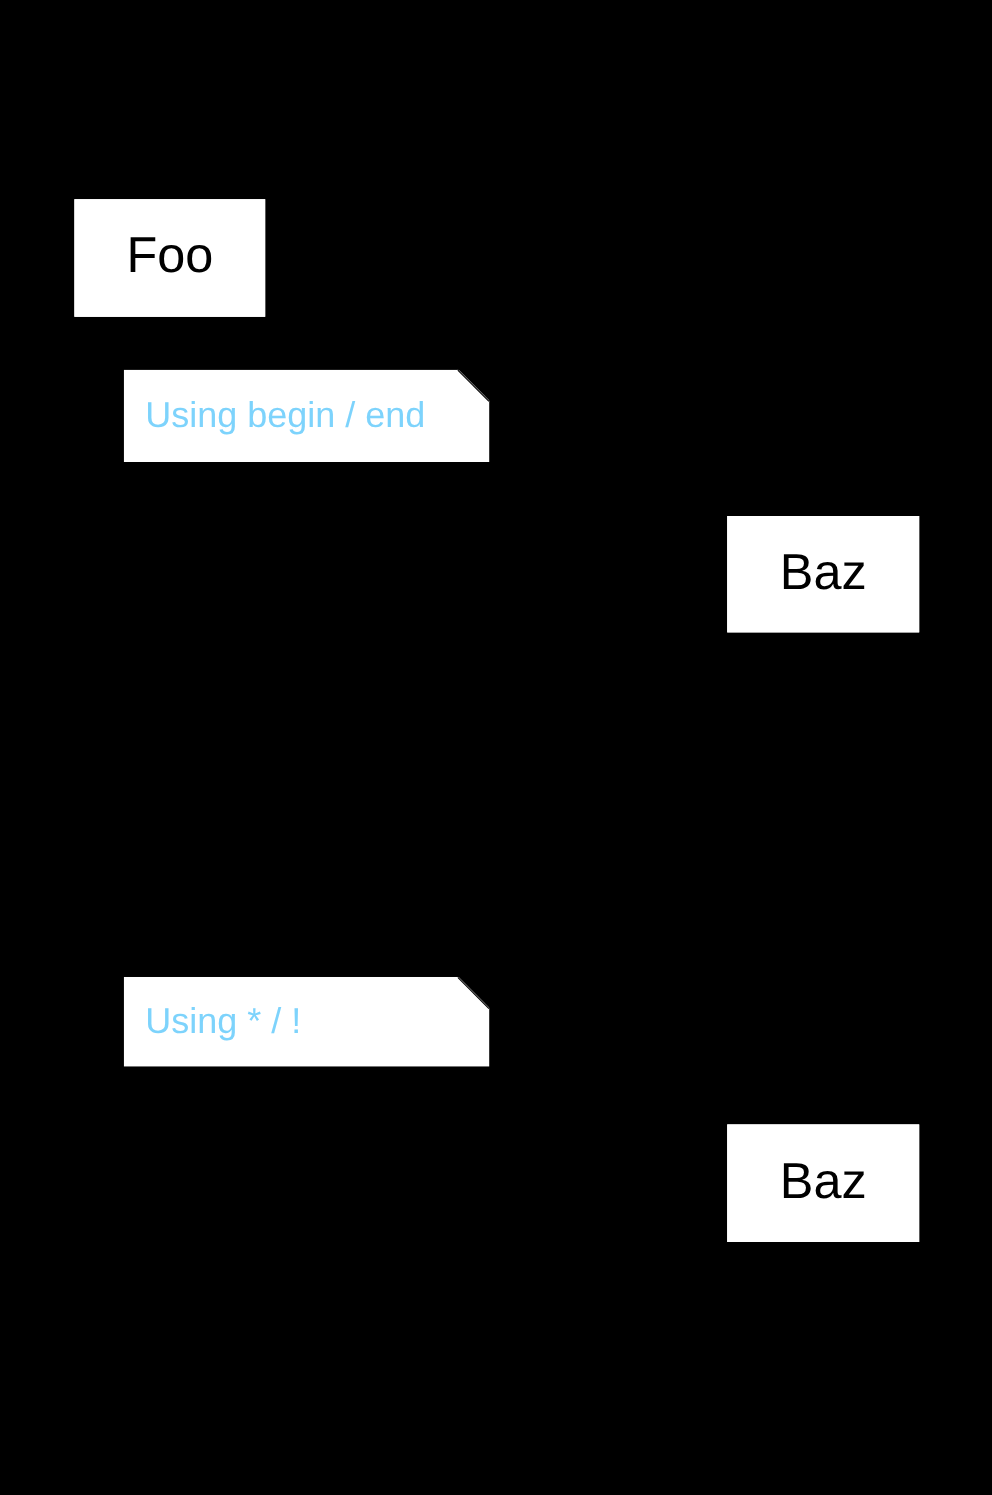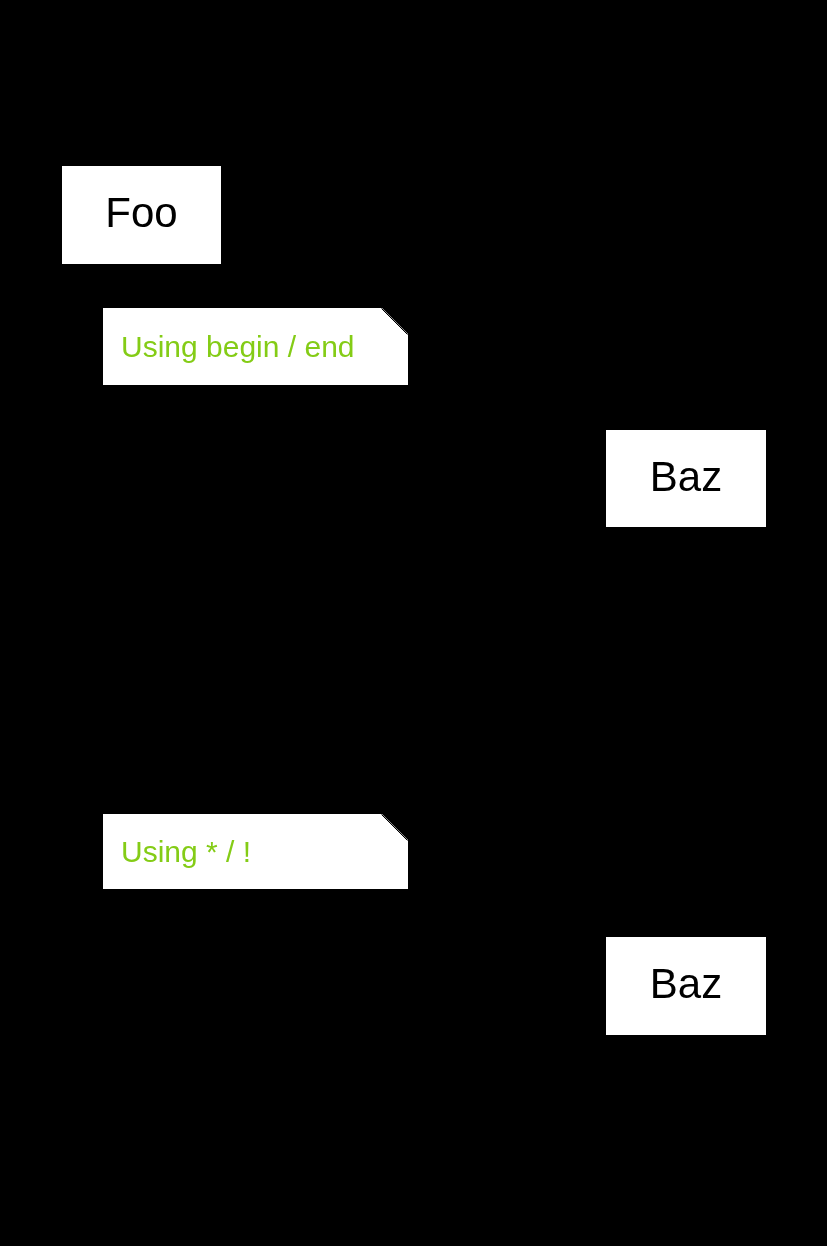--- a/index.html
+++ b/index.html
@@ -50,21 +50,21 @@
   .message-line {
     position: absolute;
     height: 2px;
     background: #000000;
   }
 
   
   .note {
     position: absolute;
     box-sizing: border-box;
-    color: #84cc16;
+    color: #7dd3fc;
     font-size: 30px;
     line-height: 1;
   }
   .note-body {
     position: absolute;
     inset: 0;
     background: #FFFFFF;
     -webkit-clip-path: polygon(0 0, calc(100% - 26px) 0, 100% 26px, 100% 100%, 0 100%);
     clip-path: polygon(0 0, calc(100% - 26px) 0, 100% 26px, 100% 100%, 0 100%);
   }

